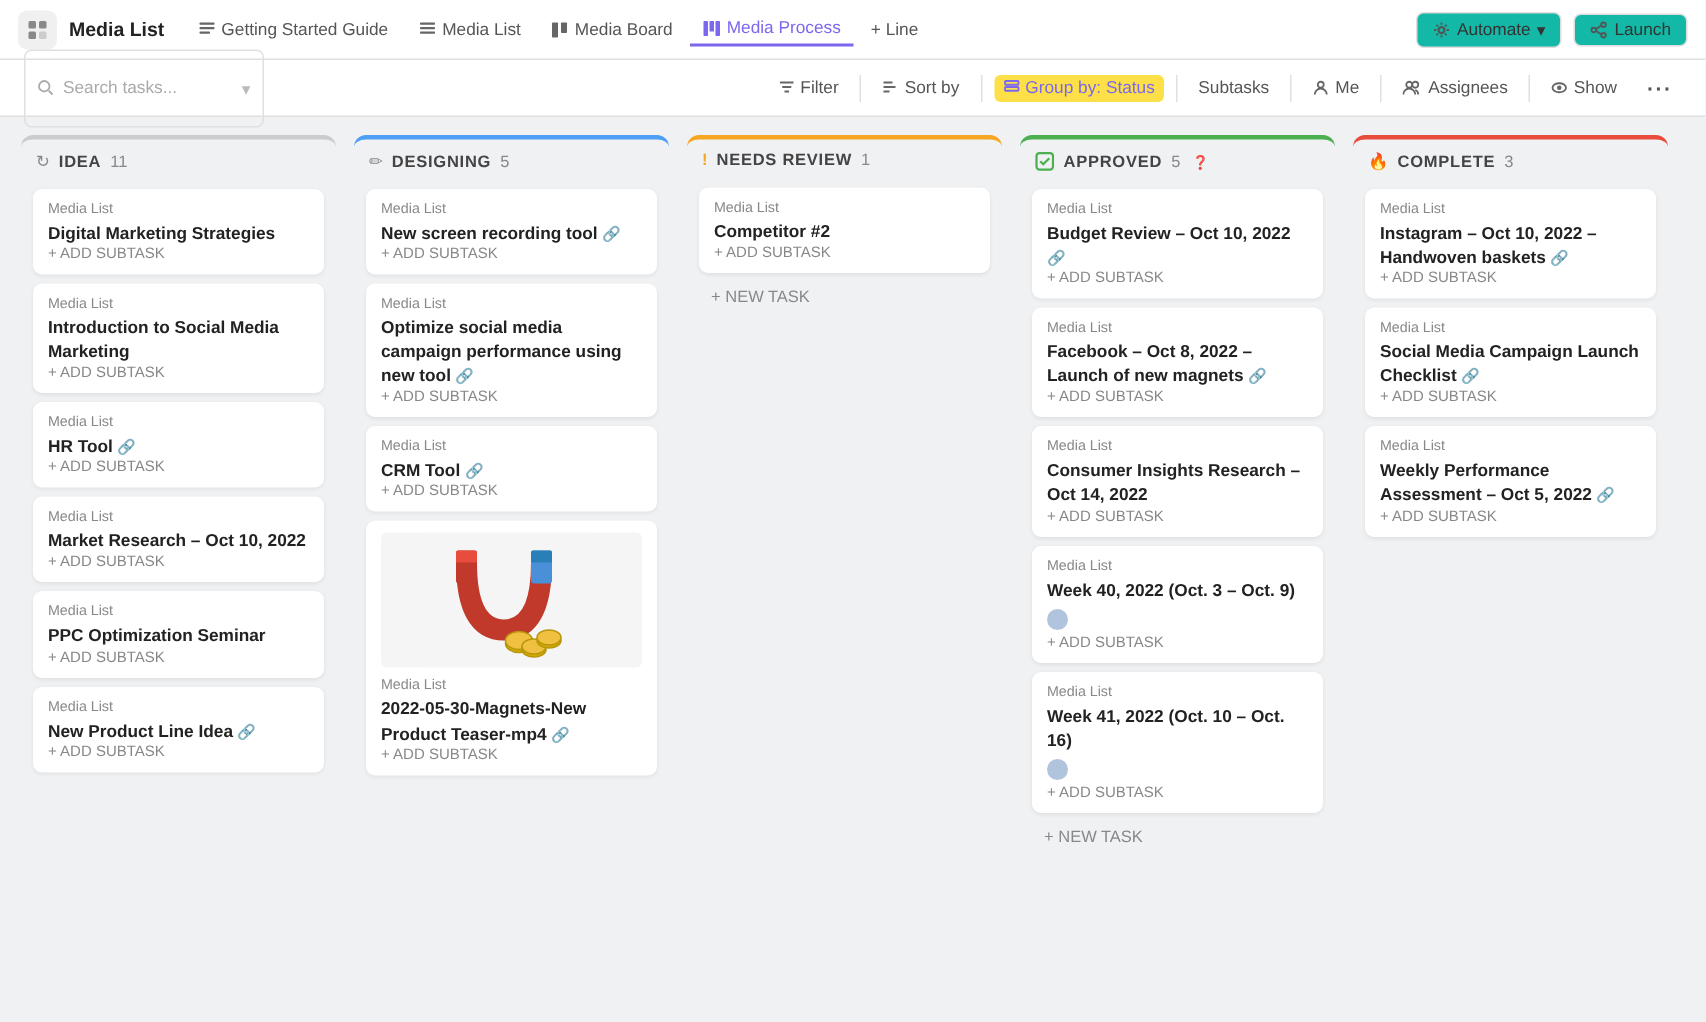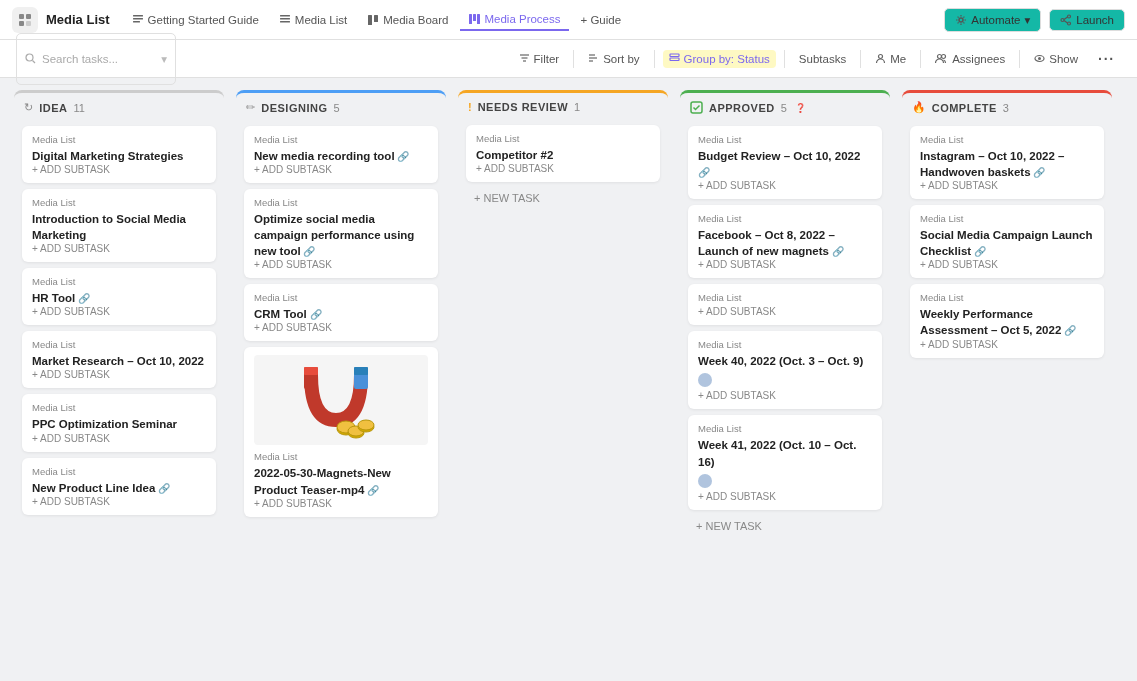--- a/index.html
+++ b/index.html
@@ -86,21 +86,21 @@
     .toolbar-spacer { flex: 1; }
     .toolbar-item {
       display: flex; align-items: center; gap: 4px;
       font-size: 11.5px;
       color: #555;
       cursor: pointer;
       padding: 3px 6px;
       border-radius: 4px;
     }
     .toolbar-item.active {
-      background: #fef9c3;
+      background: #fde047;
       color: #7b68ee;
       text-align: center;
     }
     .toolbar-separator {
       width: 1px; height: 18px; background: #e0e0e0;
     }
 
     
     .board {
       display: flex;
@@ -254,21 +254,21 @@
   </div>
   <div class="nav-tab active">
     <svg width="12" height="12" viewBox="0 0 12 12">
         <rect x="1" y="1" width="3" height="10" fill="#7b68ee" rx="0.5"></rect>
         <rect x="5" y="1" width="3" height="7" fill="#7b68ee" rx="0.5"></rect>
         <rect x="9" y="1" width="3" height="10" fill="#7b68ee" rx="0.5"></rect>
       </svg>
     <span>Media Process</span>
   </div>
   <div class="nav-tab">
-    <span>+ Guide</span>
+    <span>+ Line</span>
   </div>
 
   <div class="nav-spacer"></div>
 
   <div class="nav-actions">
     <button class="nav-action-btn">
       <svg width="12" height="12" viewBox="0 0 12 12">
           <circle cx="6" cy="6" r="2" fill="none" stroke="#555" stroke-width="1.5"></circle>
           <path d="M6 1v1.5M6 9.5V11M1 6h1.5M9.5 6H11M2.6 2.6l1 1M8.4 8.4l1 1M9.4 2.6l-1 1M3.6 8.4l-1 1" stroke="#555" stroke-width="1.2"></path>
         </svg>
@@ -404,21 +404,21 @@
 
   <div class="column">
     <div class="column-header designing">
       <span class="col-icon">✏</span>
       <span class="col-title">DESIGNING</span>
       <span class="col-count">5</span>
     </div>
     <div class="column-body">
       <div class="card">
         <div class="card-label">Media List</div>
-        <div class="card-title"><span>New media recording tool</span> <span class="link-icon">🔗</span></div>
+        <div class="card-title"><span>New screen recording tool</span> <span class="link-icon">🔗</span></div>
         <div class="card-add-subtask">+ ADD SUBTASK</div>
       </div>
       <div class="card">
         <div class="card-label">Media List</div>
         <div class="card-title"><span>Optimize social media campaign performance using new tool</span> <span class="link-icon">🔗</span></div>
         <div class="card-add-subtask">+ ADD SUBTASK</div>
       </div>
       <div class="card">
         <div class="card-label">Media List</div>
         <div class="card-title"><span>CRM Tool</span> <span class="link-icon">🔗</span></div>
@@ -483,20 +483,21 @@
         <div class="card-title"><span>Budget Review – Oct 10, 2022</span> <span class="link-icon">🔗</span></div>
         <div class="card-add-subtask">+ ADD SUBTASK</div>
       </div>
       <div class="card">
         <div class="card-label">Media List</div>
         <div class="card-title"><span>Facebook – Oct 8, 2022 – Launch of new magnets</span> <span class="link-icon">🔗</span></div>
         <div class="card-add-subtask">+ ADD SUBTASK</div>
       </div>
       <div class="card">
         <div class="card-label">Media List</div>
+        <div class="card-title">Consumer Insights Research – Oct 14, 2022</div>
         <div class="card-add-subtask">+ ADD SUBTASK</div>
       </div>
       <div class="card">
         <div class="card-label">Media List</div>
         <div class="card-title">Week 40, 2022 (Oct. 3 – Oct. 9)</div>
         <div style="margin-top:4px;"><span class="avatar-icon"></span></div>
         <div class="card-add-subtask">+ ADD SUBTASK</div>
       </div>
       <div class="card">
         <div class="card-label">Media List</div>

